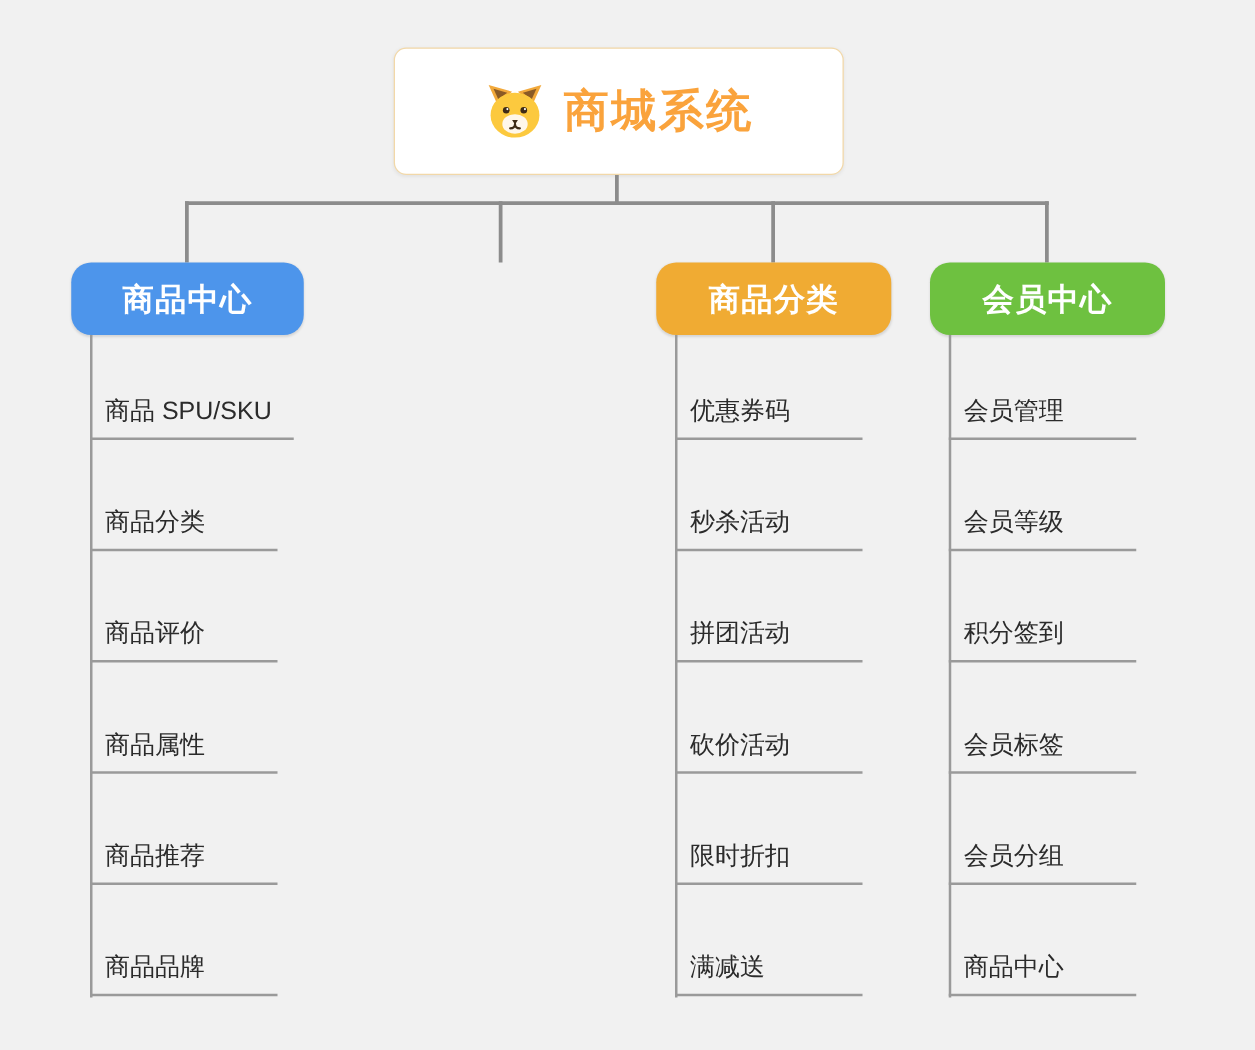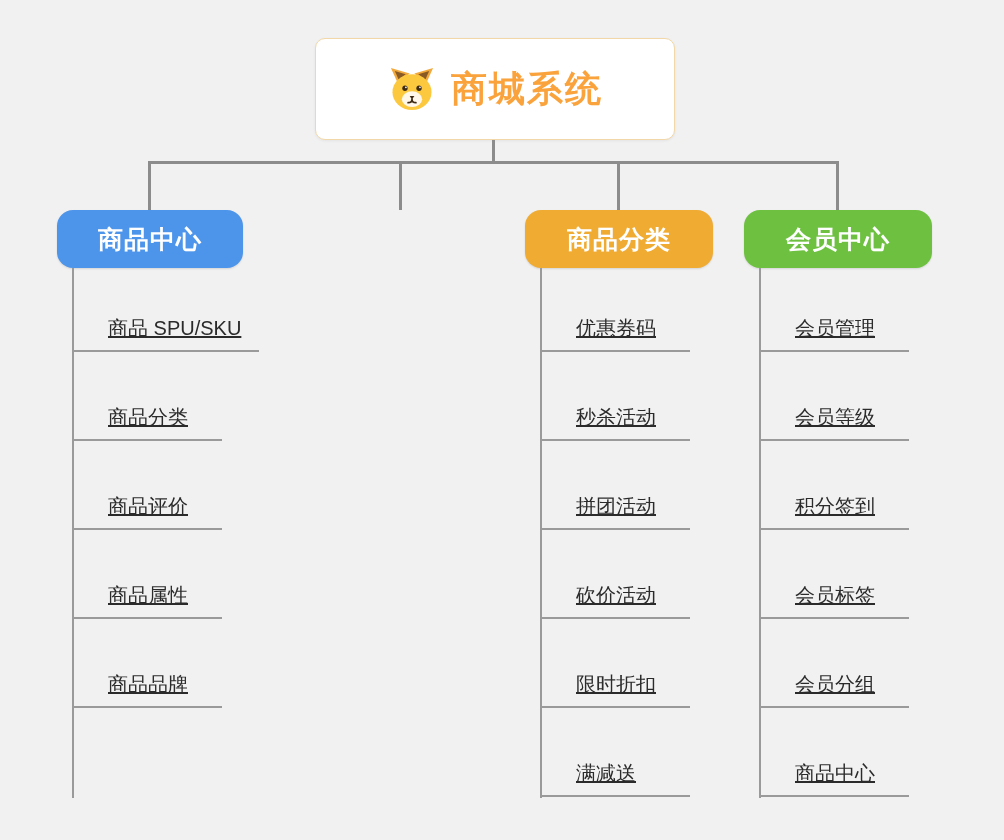--- a/index.html
+++ b/index.html
@@ -48,24 +48,23 @@
   }
   .children { position: absolute; left: 15px; top: 58px; }
   .child {
     height: 89px; width: max-content; min-width: 150px;
     display: flex; align-items: flex-end;
     border-bottom: 2px solid #9a9a9a;
     box-sizing: border-box;
   }
   .child:first-child { height: 84px; }
   .child-label {
-    padding: 0 18px 8px 36px;
+    padding: 0 18px 8px 12px;
     font-size: 20px; color: #2b2b2b;
     white-space: nowrap;
-    text-decoration: underline;
   }
 </style>
 </head>
 <body>
 
 <div class="canvas">
 
   <div class="root-node">
     <svg class="dog-icon" viewBox="0 0 64 64" aria-hidden="true">
       <path d="M14 25 L5 5 L29 12 Z" fill="#f2a93b"></path>
@@ -101,20 +100,23 @@
           <span class="child-label">商品 SPU/SKU</span>
         </div>
       <div class="child">
           <span class="child-label">商品分类</span>
         </div>
       <div class="child">
           <span class="child-label">商品评价</span>
         </div>
       <div class="child">
           <span class="child-label">商品属性</span>
+        </div>
+      <div class="child">
+          <span class="child-label">商品推荐</span>
         </div>
       <div class="child">
           <span class="child-label">商品品牌</span>
         </div>
     </div>
   </div>
 
 
   <div class="branch" style="left:525px; width:188px;">
     <div class="branch-header" style="width: 188px; background: rgb(240, 171, 51);">

